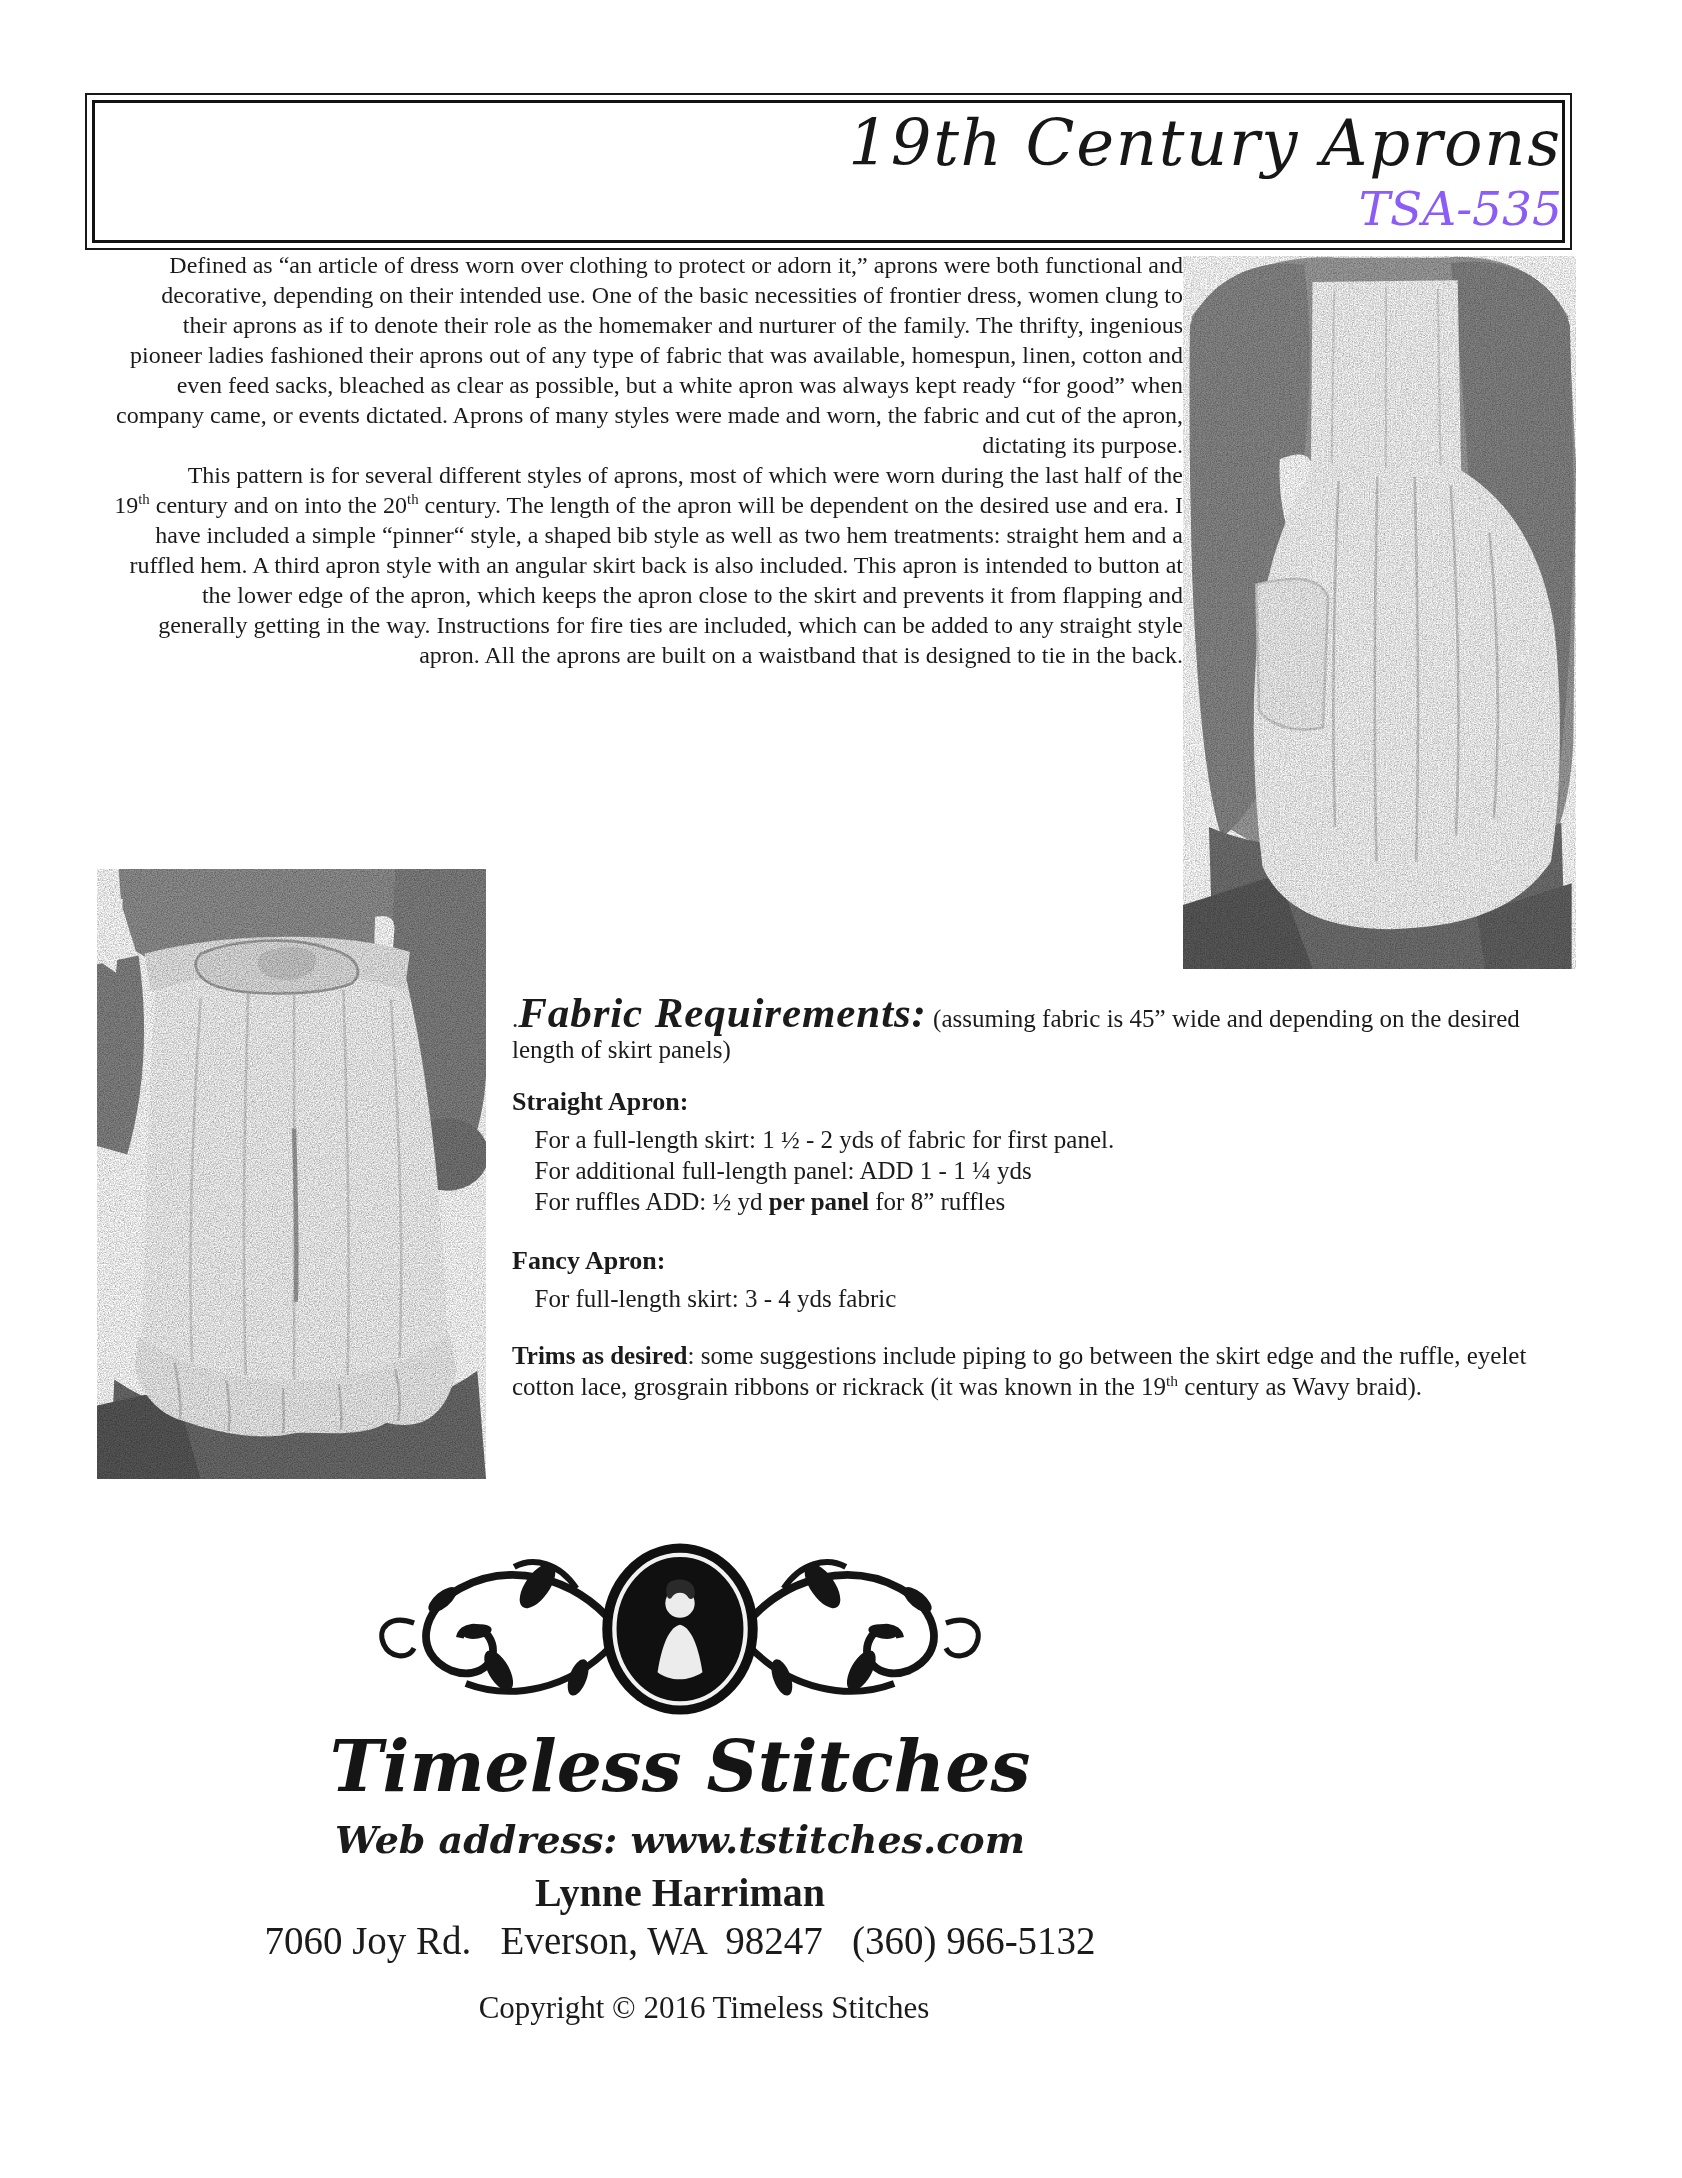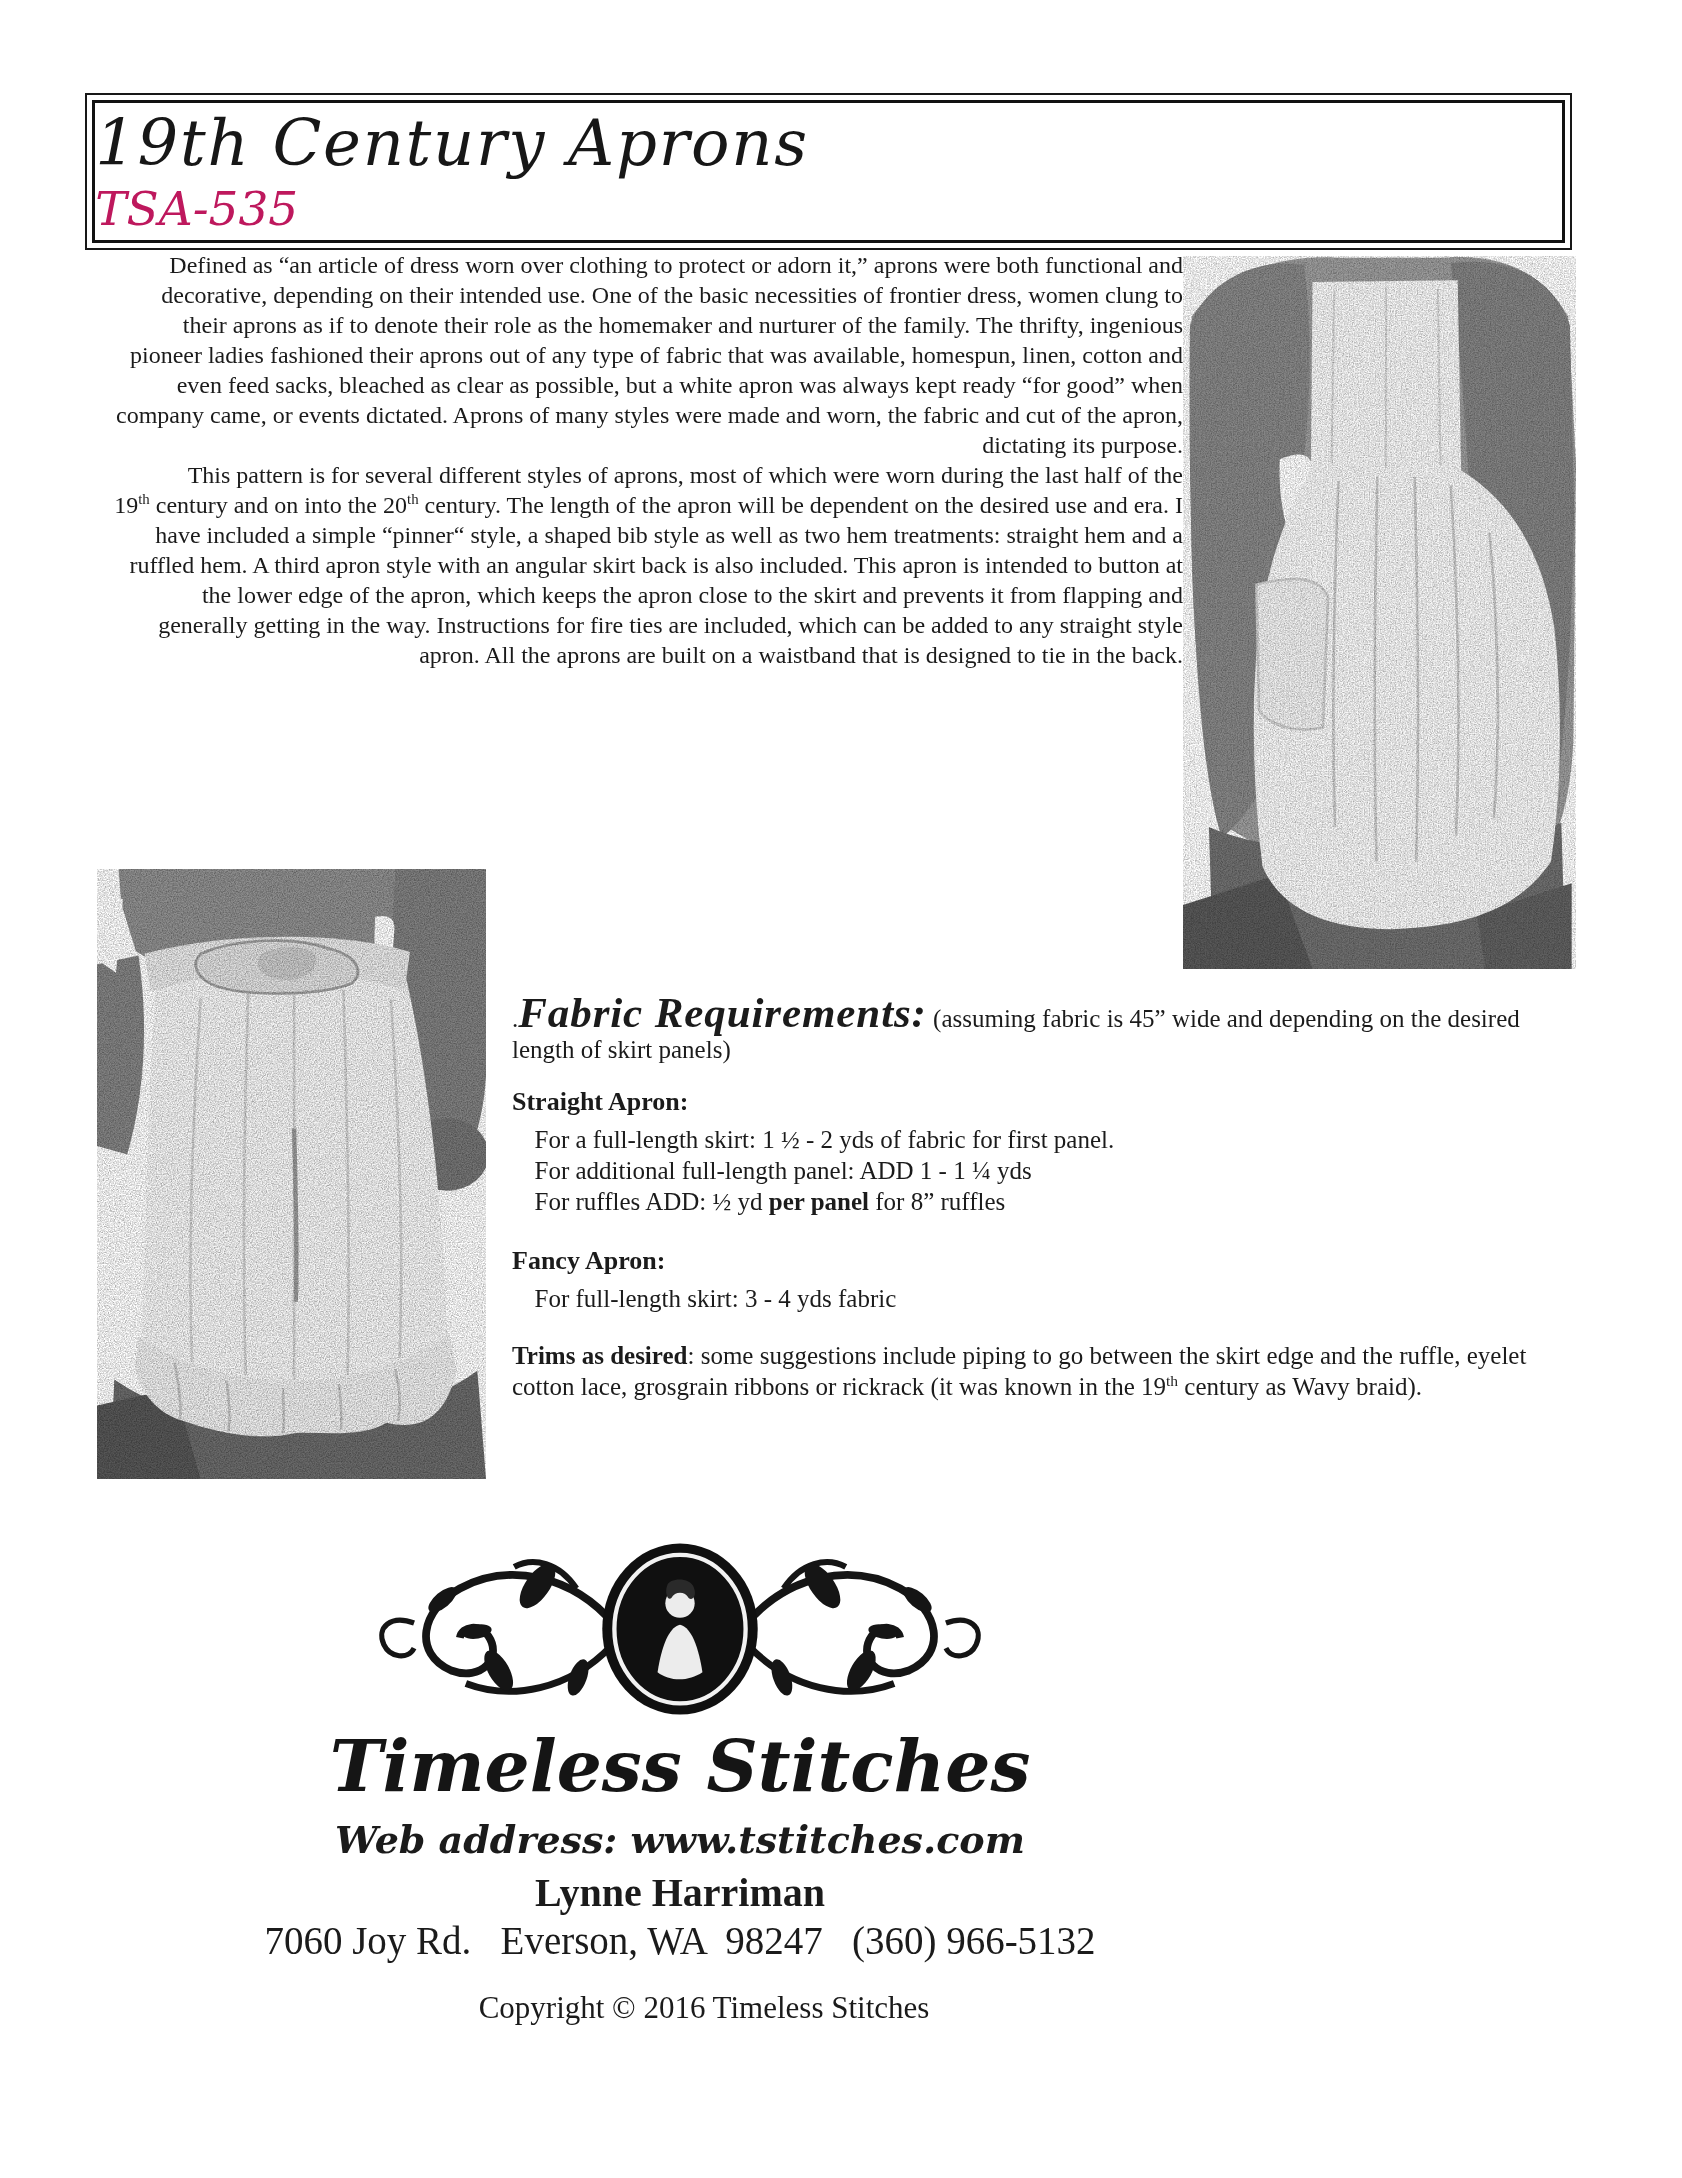--- a/index.html
+++ b/index.html
@@ -8,29 +8,29 @@
     font-family:"Liberation Serif", serif; color:#1b1b1b; overflow:hidden;
     margin:0 auto;
   }
   
   .title-box {
     position:absolute; left:85px; top:93px; width:1487px; height:157px;
     border:2.6px solid #181818; padding:5.2px; box-sizing:border-box; background:#fff;
   }
   .title-box-inner {
     border:3.5px solid #121212; width:100%; height:100%; box-sizing:border-box;
-    display:flex; flex-direction:column; align-items:flex-start; justify-content:center;
+    display:flex; flex-direction:column; align-items:flex-end; justify-content:center;
   }
   .doc-title {
     font-family:"DejaVu Serif", serif; font-style:italic; font-size:64px;
     line-height:1; letter-spacing:1.7px; color:#171717;
   }
   .doc-subtitle {
     font-family:"DejaVu Serif", serif; font-style:italic; font-size:47px;
-    line-height:1; margin-top:10.4px; color:#be185d;
+    line-height:1; margin-top:10.4px; color:#8b5cf6;
   }
   
   .intro {
     position:absolute; left:112px; top:250px; width:1071px;
     font-size:24px; line-height:30px; text-align:right;
   }
   .intro p { margin:0; text-indent:49px; }
   
   figure.photo { margin:0; padding:0; position:absolute; }
   .photo-right { left:1183px; top:256px; width:393px; height:713px; }

